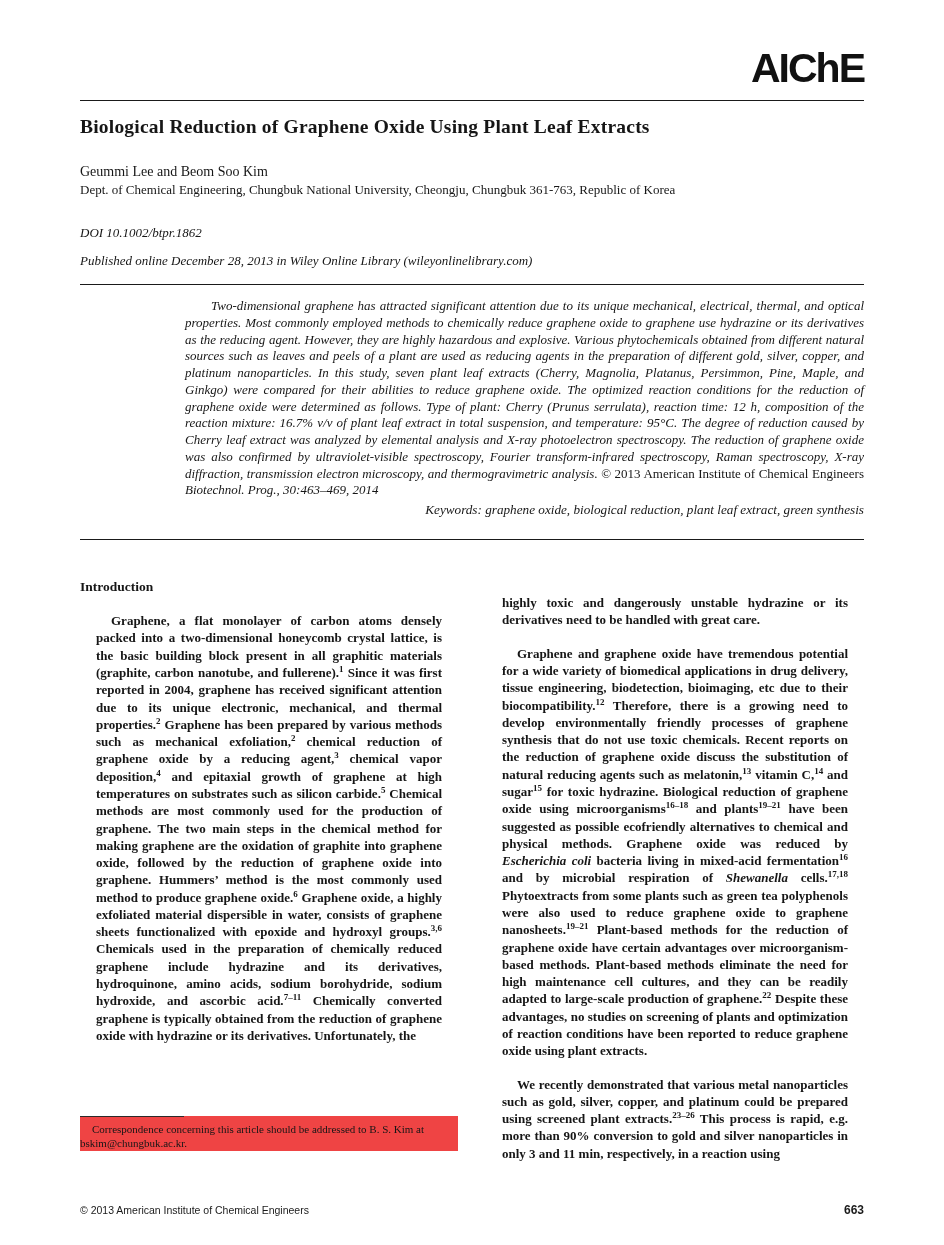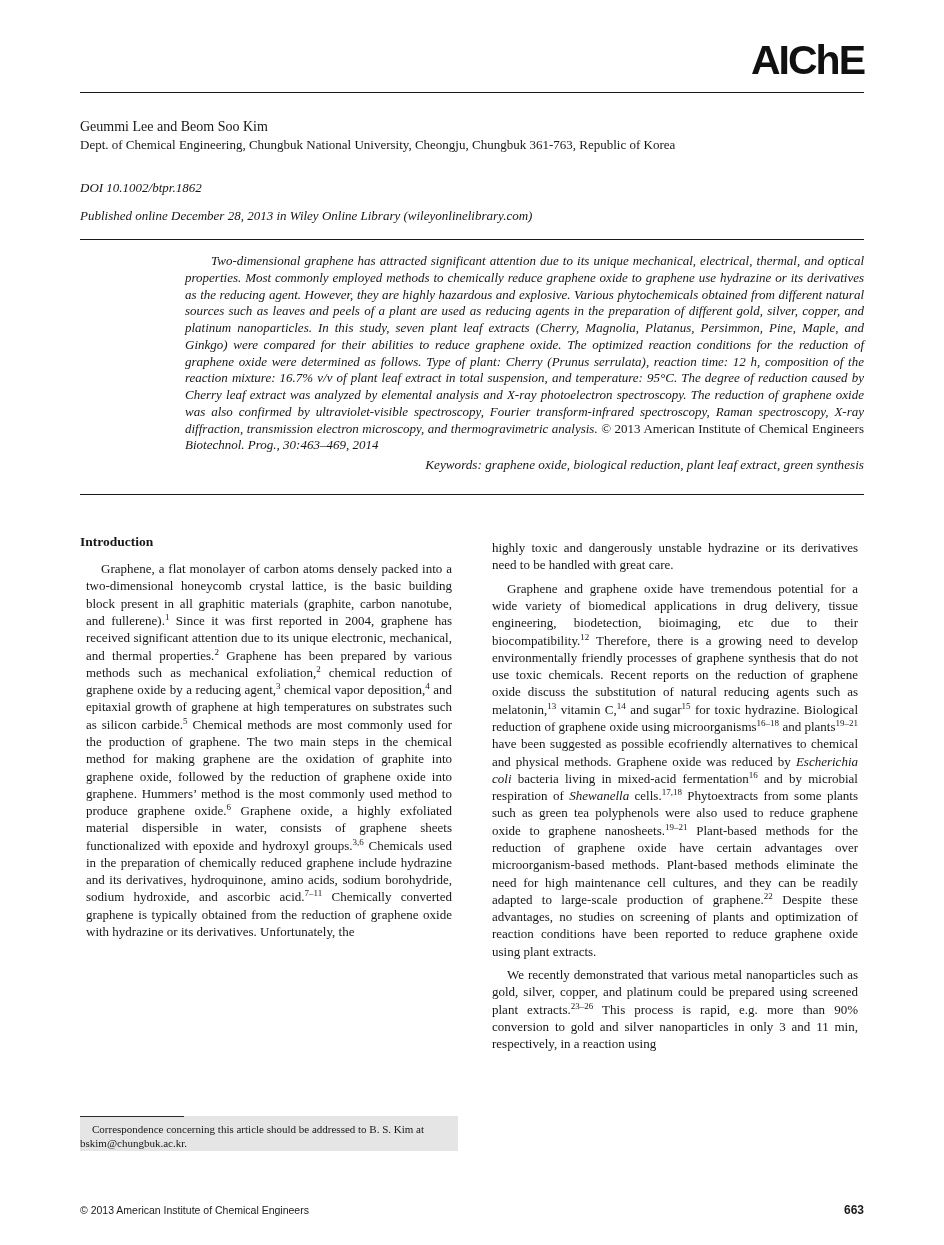--- a/index.html
+++ b/index.html
@@ -5,21 +5,21 @@
   * { box-sizing: border-box; }
   html, body { margin: 0; padding: 0; background: #ffffff; }
   .page {
     position: relative;
     width: 944px;
     height: 1245px;
     margin: 0 auto;
     background: #ffffff;
     color: #161616;
     font-family: "Liberation Serif", serif;
-    padding: 8px 80px;
+    padding: 16px 80px;
     overflow: hidden;
   }
   .logo-row { padding-top: 32px; text-align: right; }
   .logo {
     display: inline-block;
     font-family: "Liberation Sans", sans-serif;
     font-weight: 700;
     font-size: 41px;
     line-height: 1;
     letter-spacing: -2px;
@@ -66,32 +66,32 @@
     font-size: 13px;
     line-height: 1.33;
     text-align: justify;
     hyphens: auto;
   }
   .section-heading {
     font-size: 13.5px;
     font-weight: 700;
     margin: 0 0 9px 0;
   }
-  .col p { margin: 6px; text-indent: 15px; }
+  .col p { margin: 16px; text-indent: 15px; font-weight: bold; }
   .col p.no-indent { text-indent: 0; }
   .col p + p { margin-top: 3px; }
   sup { font-size: 9px; line-height: 0; }
   .footnote {
     position: absolute;
     left: 80px;
     top: 1116px;
     width: 378px;
     font-size: 11px;
     line-height: 1.3;
-    background: #e5e5e5;
+    background: #ef4444;
   }
   .footnote-rule { width: 104px; border-top: 1px solid #2a2a2a; margin-bottom: 5px; }
   .footnote p { margin: 0; text-indent: 12px; }
   .footer {
     position: absolute;
     left: 80px;
     right: 80px;
     top: 1203px;
     display: flex;
     justify-content: space-between;
@@ -106,20 +106,21 @@
 <body>
 
 <div class="page">
 
   <div class="logo-row">
     <span class="logo">AIChE</span>
   </div>
 
   <div class="rule rule-1"></div>
 
+  <h1 class="title">Biological Reduction of Graphene Oxide Using Plant Leaf Extracts</h1>
 
   <div class="authors">Geummi Lee and Beom Soo Kim</div>
   <div class="affiliation">Dept. of Chemical Engineering, Chungbuk National University, Cheongju, Chungbuk 361-763, Republic of Korea</div>
 
   <div class="doi">DOI 10.1002/btpr.1862</div>
   <div class="published">Published online December 28, 2013 in Wiley Online Library (wileyonlinelibrary.com)</div>
 
   <div class="rule rule-2"></div>
 
   <div class="abstract-wrap">

